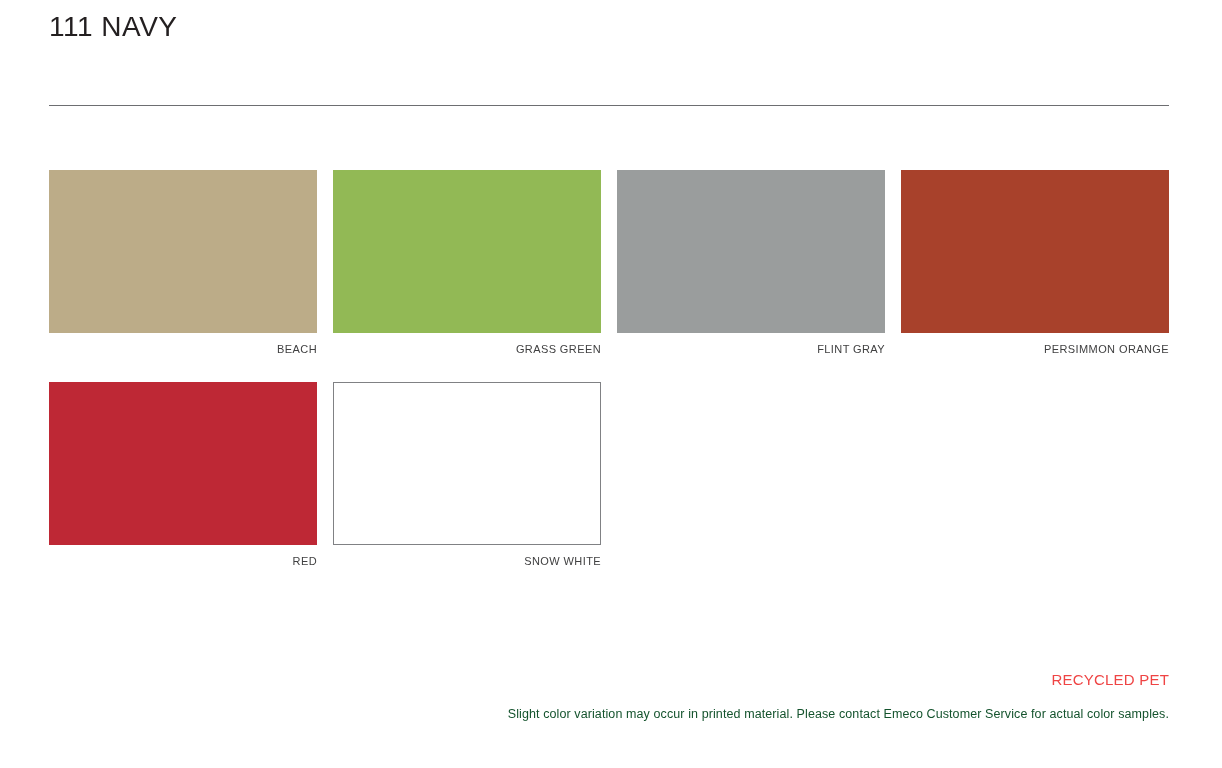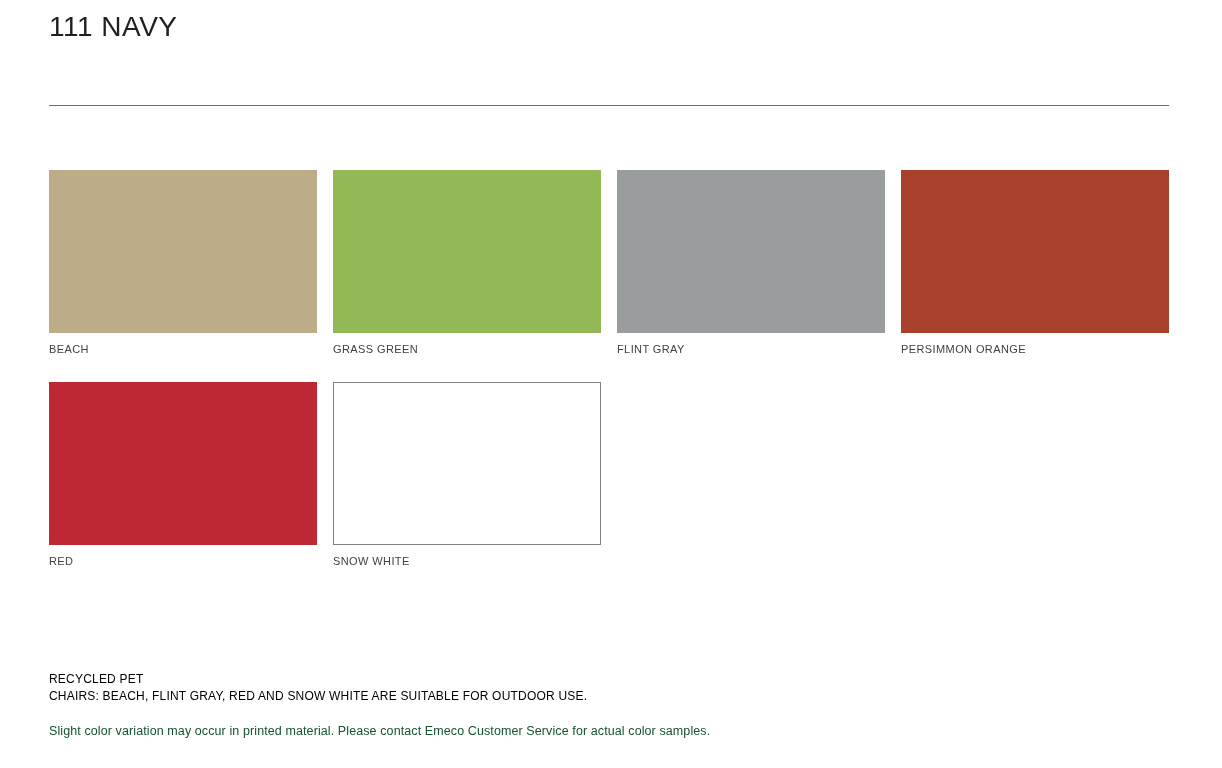--- a/index.html
+++ b/index.html
@@ -13,20 +13,21 @@
     height: 768px;
     font-family: "Liberation Sans", sans-serif;
     color: #231f20;
     overflow: hidden;
   }
   .page {
     position: relative;
     width: 1222px;
     height: 768px;
     padding: 0 49px;
+    text-align: right;
   }
 
   
   .page-title {
     position: absolute;
     left: 49px;
     top: 10px;
     font-size: 28px;
     font-weight: 400;
     letter-spacing: 0.5px;
@@ -77,24 +78,24 @@
   }
 
   
   .footer {
     position: absolute;
     left: 49px;
     top: 671px;
     width: 1120px;
   }
   .spec-line {
-    font-size: 12px;
+    font-size: 15px;
     line-height: 17px;
     letter-spacing: 0.2px;
-    color: #000000;
+    color: #ef4444;
     text-transform: uppercase;
     white-space: nowrap;
   }
   .disclaimer {
     margin-top: 18px;
     font-size: 12.5px;
     line-height: 17px;
     letter-spacing: 0.1px;
     color: #14532d;
     white-space: nowrap;
@@ -131,17 +132,16 @@
         <div class="swatch-label">RED</div>
       </div>
       <div class="swatch-cell">
         <div class="swatch-chip outlined" style="background: rgb(255, 255, 255);"></div>
         <div class="swatch-label">SNOW WHITE</div>
       </div>
     </div>
 
   <div class="footer">
     <div class="spec-line">RECYCLED PET</div>
-    <div class="spec-line">CHAIRS: BEACH, FLINT GRAY, RED AND SNOW WHITE ARE SUITABLE FOR OUTDOOR USE.</div>
     <div class="disclaimer">Slight color variation may occur in printed material. Please contact Emeco Customer Service for actual color samples.</div>
   </div>
 
 </div>
 
 </body></html>

